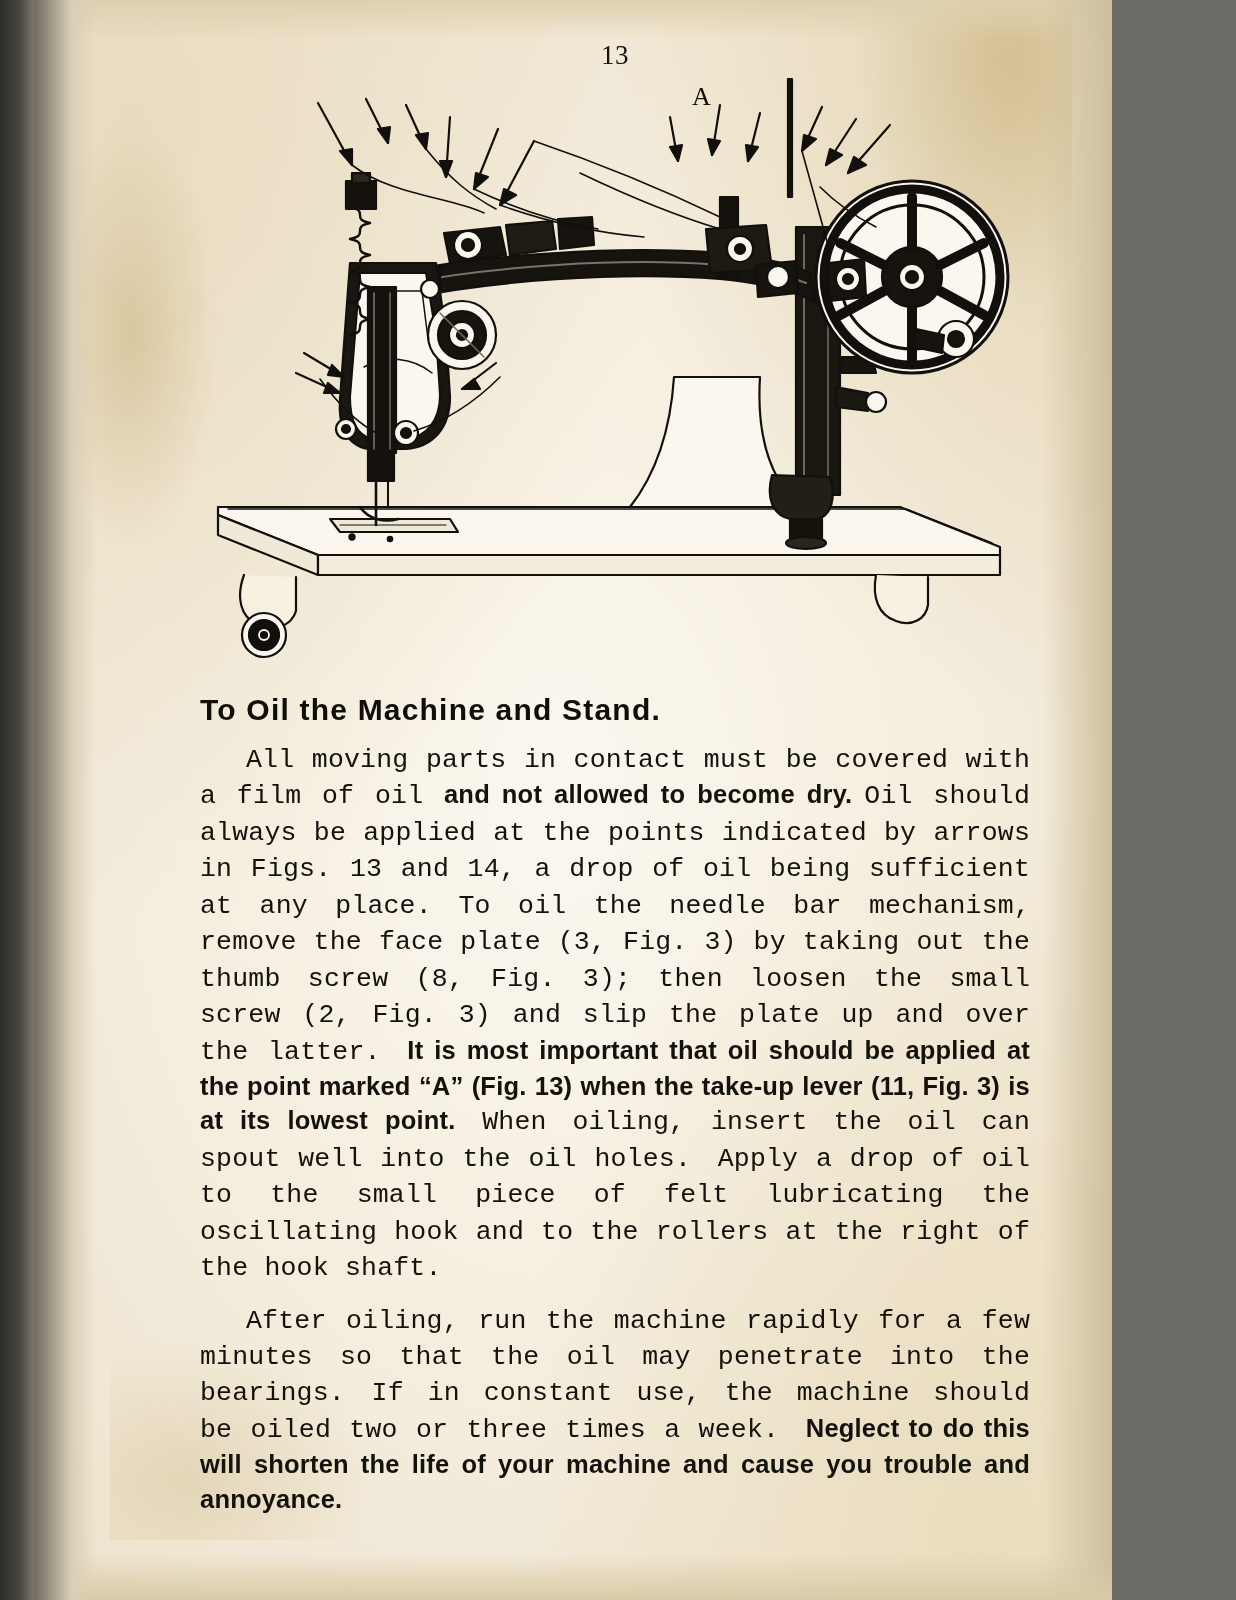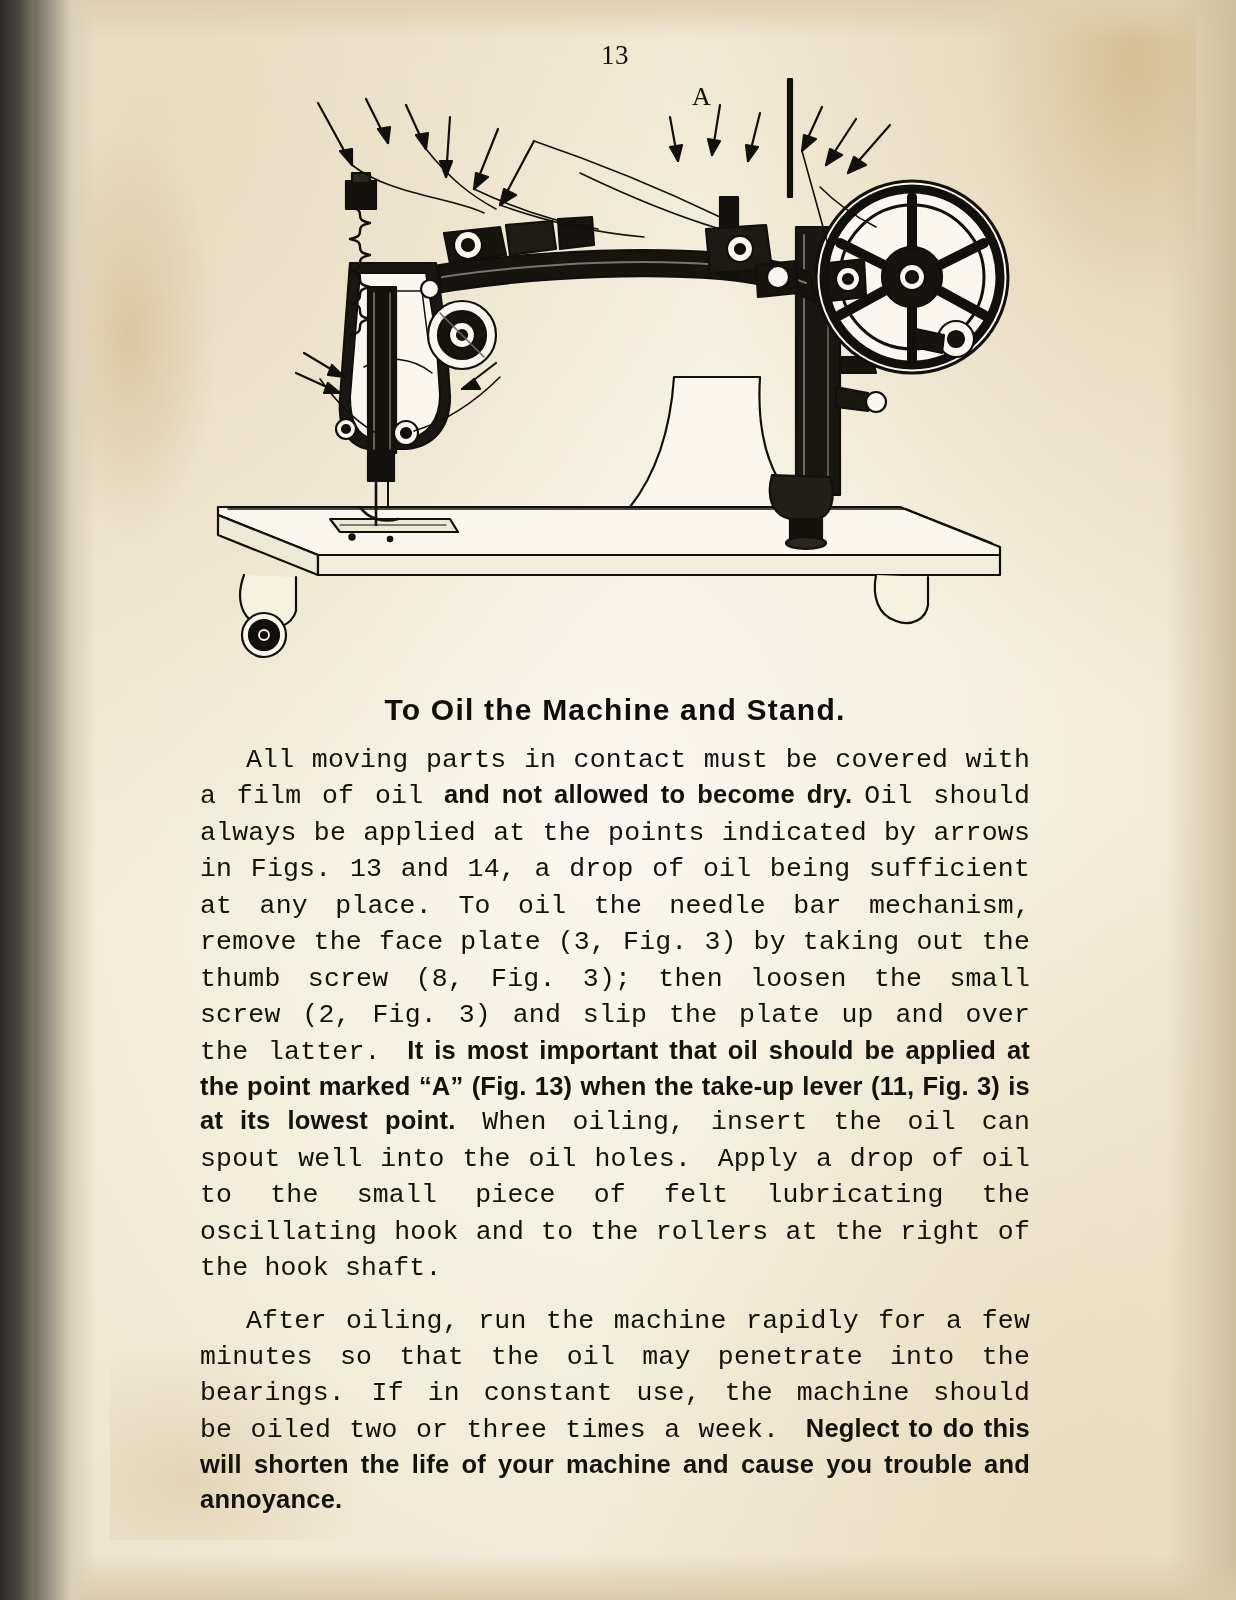--- a/index.html
+++ b/index.html
@@ -2,21 +2,21 @@
 <html><head>
 <meta charset="utf-8">
 <style>
   html, body {
     margin: 0;
     padding: 0;
     background: #6b6b66;
   }
   .page {
     position: relative;
-    width: 1236px;
+    width: 1112px;
     height: 1600px;
     overflow: hidden;
     background: #f3ecdd;
     font-family: "Liberation Serif", serif;
   }
   
   .paper-base {
     position: absolute;
     inset: 0;
     background:
@@ -99,21 +99,21 @@
 
   .figure-caption {
     text-align: center;
     font-size: 25px;
     color: #1b1812;
     margin-top: 2px;
     letter-spacing: 0.4px;
   }
 
   .section-title {
-    text-align: center;
+    text-align: left;
     font-size: 30px;
     font-weight: bold;
     color: #100e09;
     letter-spacing: 1.2px;
     margin-top: 26px;
     margin-bottom: 14px;
     font-family: "Liberation Sans", sans-serif;
   }
 
   .body-text {

